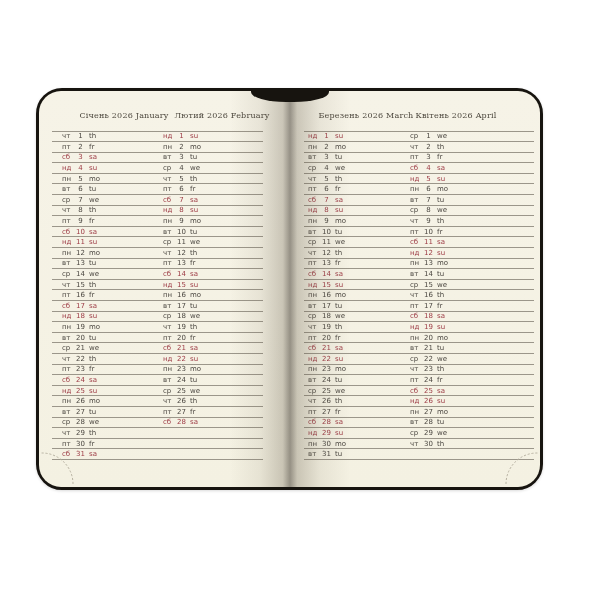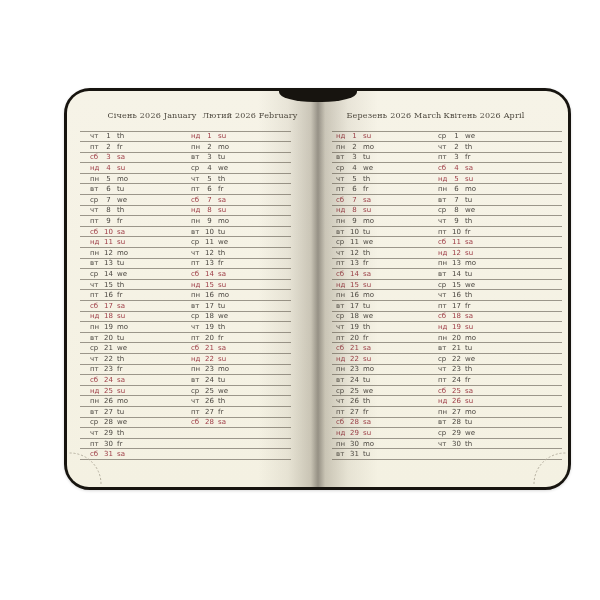--- a/index.html
+++ b/index.html
@@ -1,21 +1,21 @@
 <!DOCTYPE html>
 <html style="--cover: #17140f; --page: #f5f2e4; --ink: #4b4741; --red: #9d3a44; --line: #9b968a; --perforation: #b6b0a0;"><head>
 <meta charset="utf-8">
 <style>
   * { box-sizing: border-box; margin: 0; padding: 0; }
   html,body { width:600px; height:600px; background:#ffffff; overflow:hidden;
               font-family:"DejaVu Sans", sans-serif; }
   .scene { position:relative; width:600px; height:600px; background:#ffffff; }
 
   .notebook {
-    position:absolute; left:64px; top:88px; width:507px; height:402px;
+    position:absolute; left:36px; top:88px; width:507px; height:402px;
     background: var(--cover, #17140f);
     border:3px solid var(--cover, #17140f);
     border-radius:26px;
     box-shadow: 0 1px 3px rgba(0,0,0,0.15);
   }
   .pages {
     position:absolute; left:0; top:0; right:0; bottom:0;
     background: linear-gradient(180deg, #f6f3e7 0%, #f4f1e2 100%);
     border-radius:22px;
     overflow:hidden;

